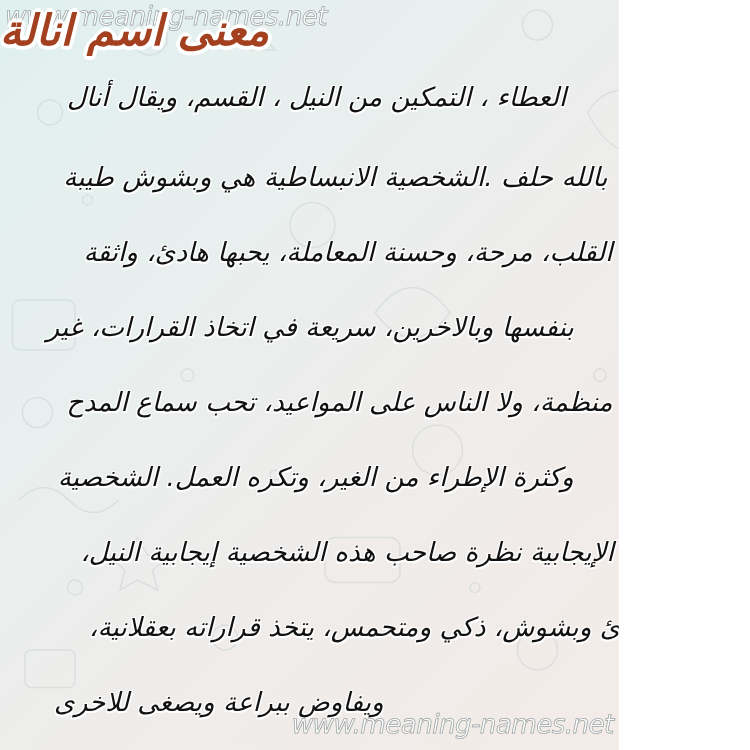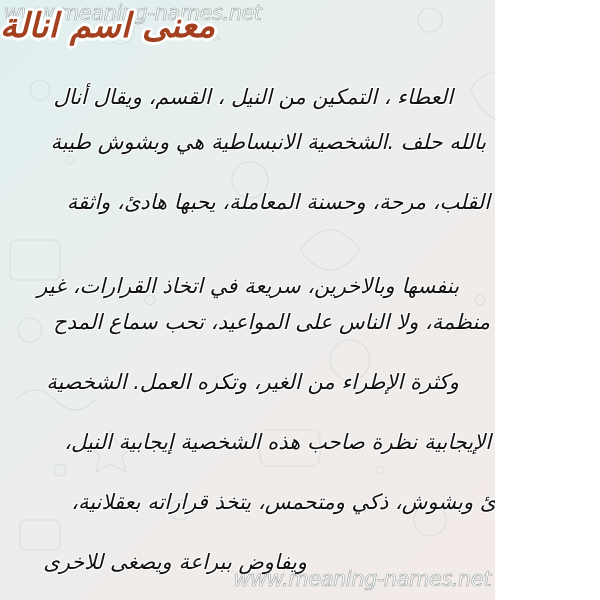--- a/index.html
+++ b/index.html
@@ -118,24 +118,24 @@
       <circle cx="380" cy="470" r="4"></circle>
       <circle cx="220" cy="380" r="4"></circle>
     </g>
   </svg>
 
   <div class="watermark top">www.meaning-names.net</div>
 
   <h1 class="title" style="margin:0;">معنى اسم انالة</h1>
 
   <div class="body-text">
-    <div class="line" style="top:21px; right:147px;">العطاء ، التمكين من النيل ، القسم، ويقال أنال</div>
+    <div class="line" style="top:2px; right:147px;">العطاء ، التمكين من النيل ، القسم، ويقال أنال</div>
     <div class="line" style="top:66px; right:114px;">بالله حلف .الشخصية الانبساطية هي وبشوش طيبة</div>
     <div class="line" style="top:126px; right:110px;">القلب، مرحة، وحسنة المعاملة، يحبها هادئ، واثقة</div>
-    <div class="line" style="top:186px; right:141px;margin-top:24px;">بنفسها وبالاخرين، سريعة في اتخاذ القرارات، غير</div>
+    <div class="line" style="top:186px; right:141px;">بنفسها وبالاخرين، سريعة في اتخاذ القرارات، غير</div>
     <div class="line" style="top:246px; right:110px;">منظمة، ولا الناس على المواعيد، تحب سماع المدح</div>
     <div class="line" style="top:306px; right:141px;">وكثرة الإطراء من الغير، وتكره العمل. الشخصية</div>
     <div class="line" style="top:366px; right:109px;">الإيجابية نظرة صاحب هذه الشخصية إيجابية النيل،</div>
     <div class="line" style="top:426px; right:77px;margin-left:13px;">هادئ وبشوش، ذكي ومتحمس، يتخذ قراراته بعقلانية،</div>
     <div class="line" style="top:486px; right:293px;">ويفاوض ببراعة ويصغى للاخرى</div>
   </div>
 
   <div class="watermark bottom">www.meaning-names.net</div>
 
 </div>

